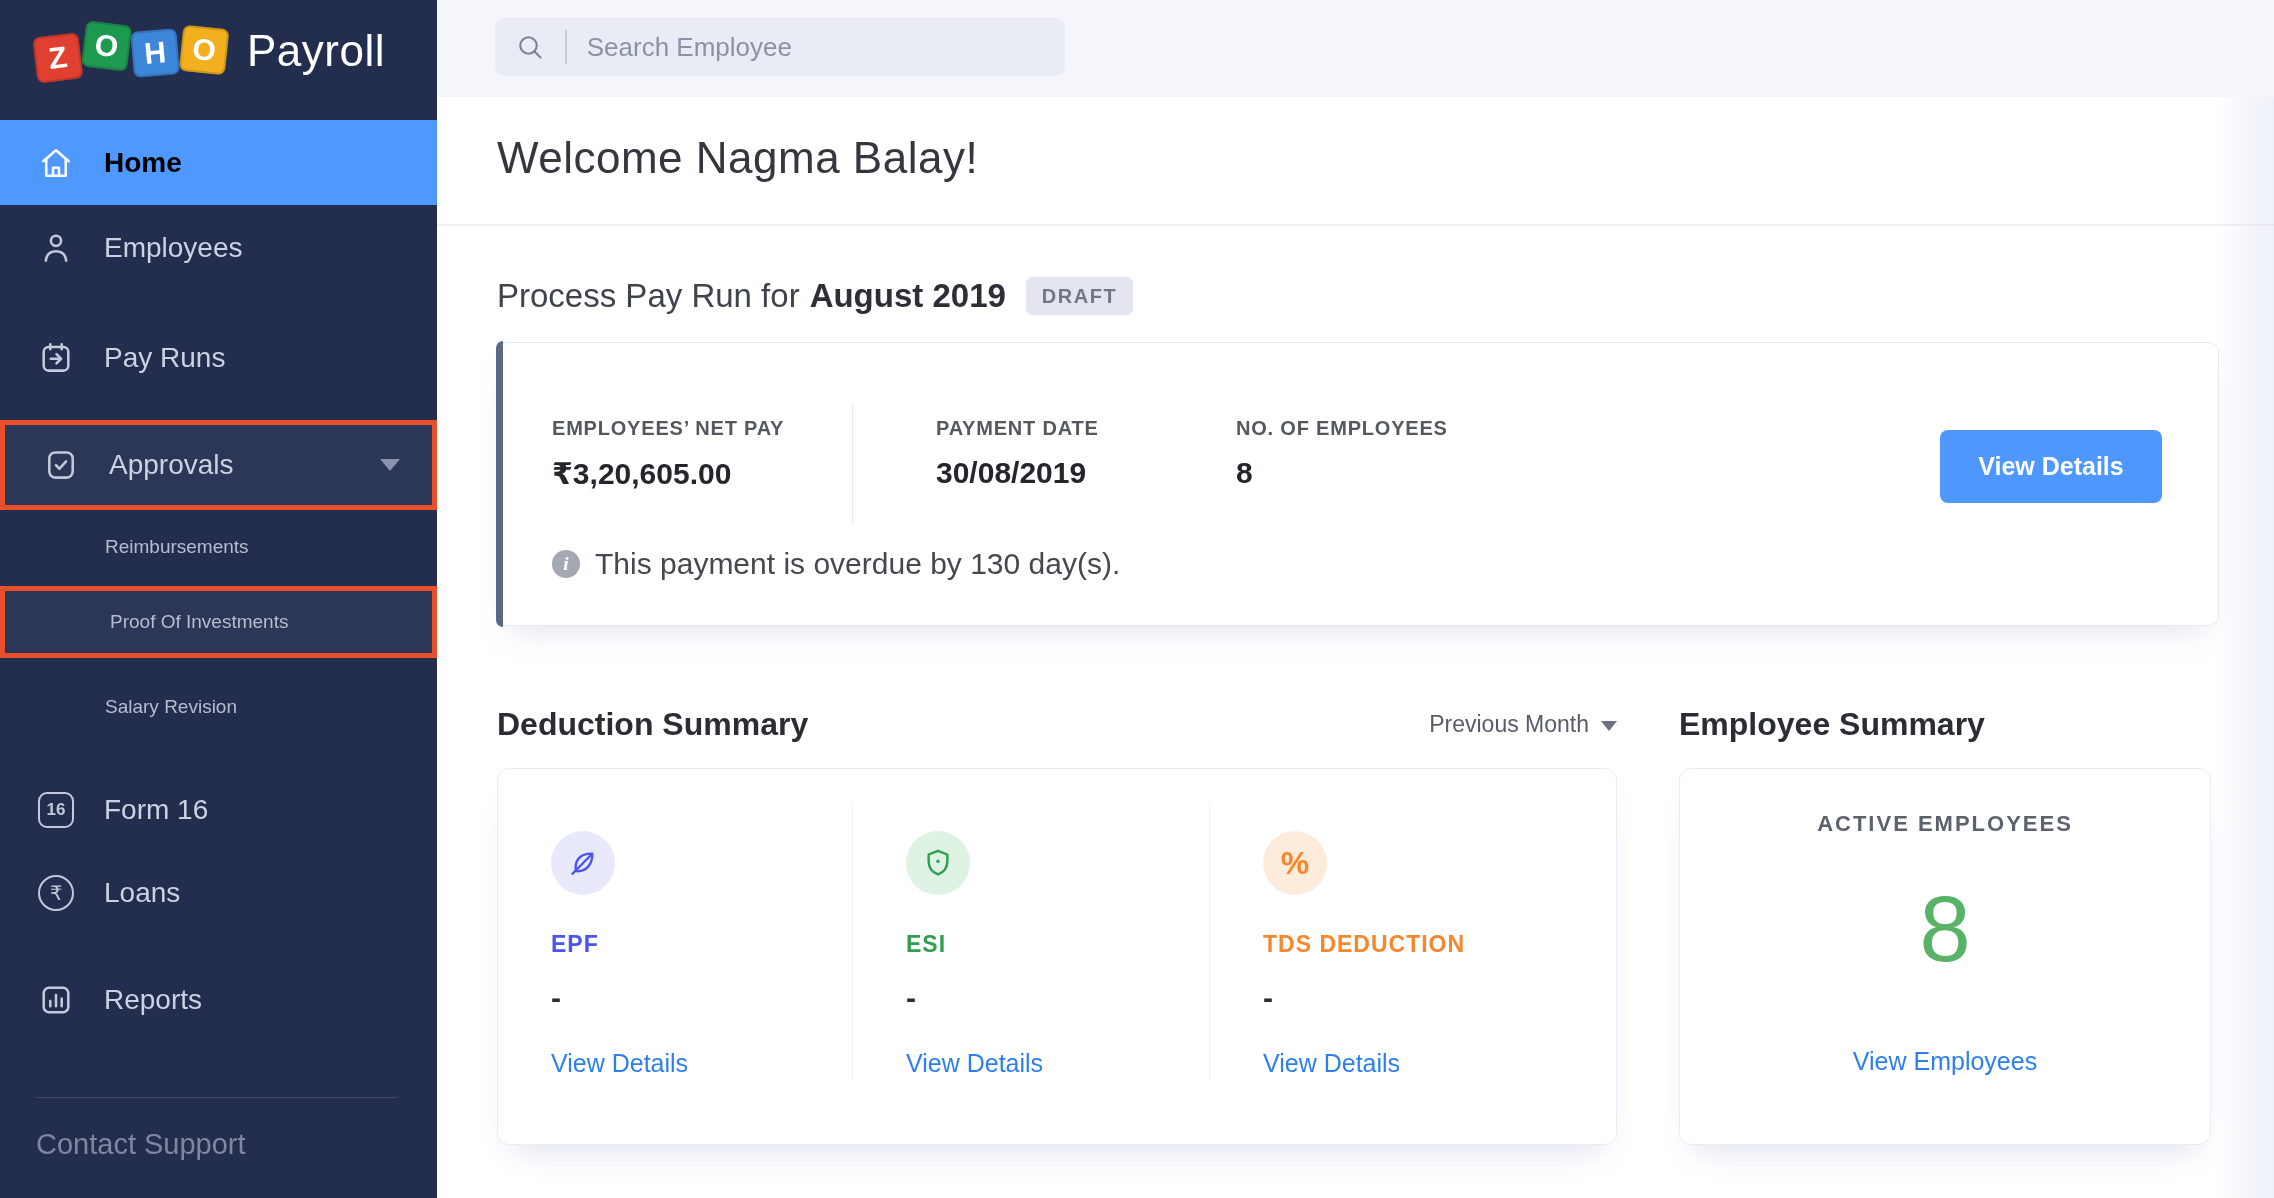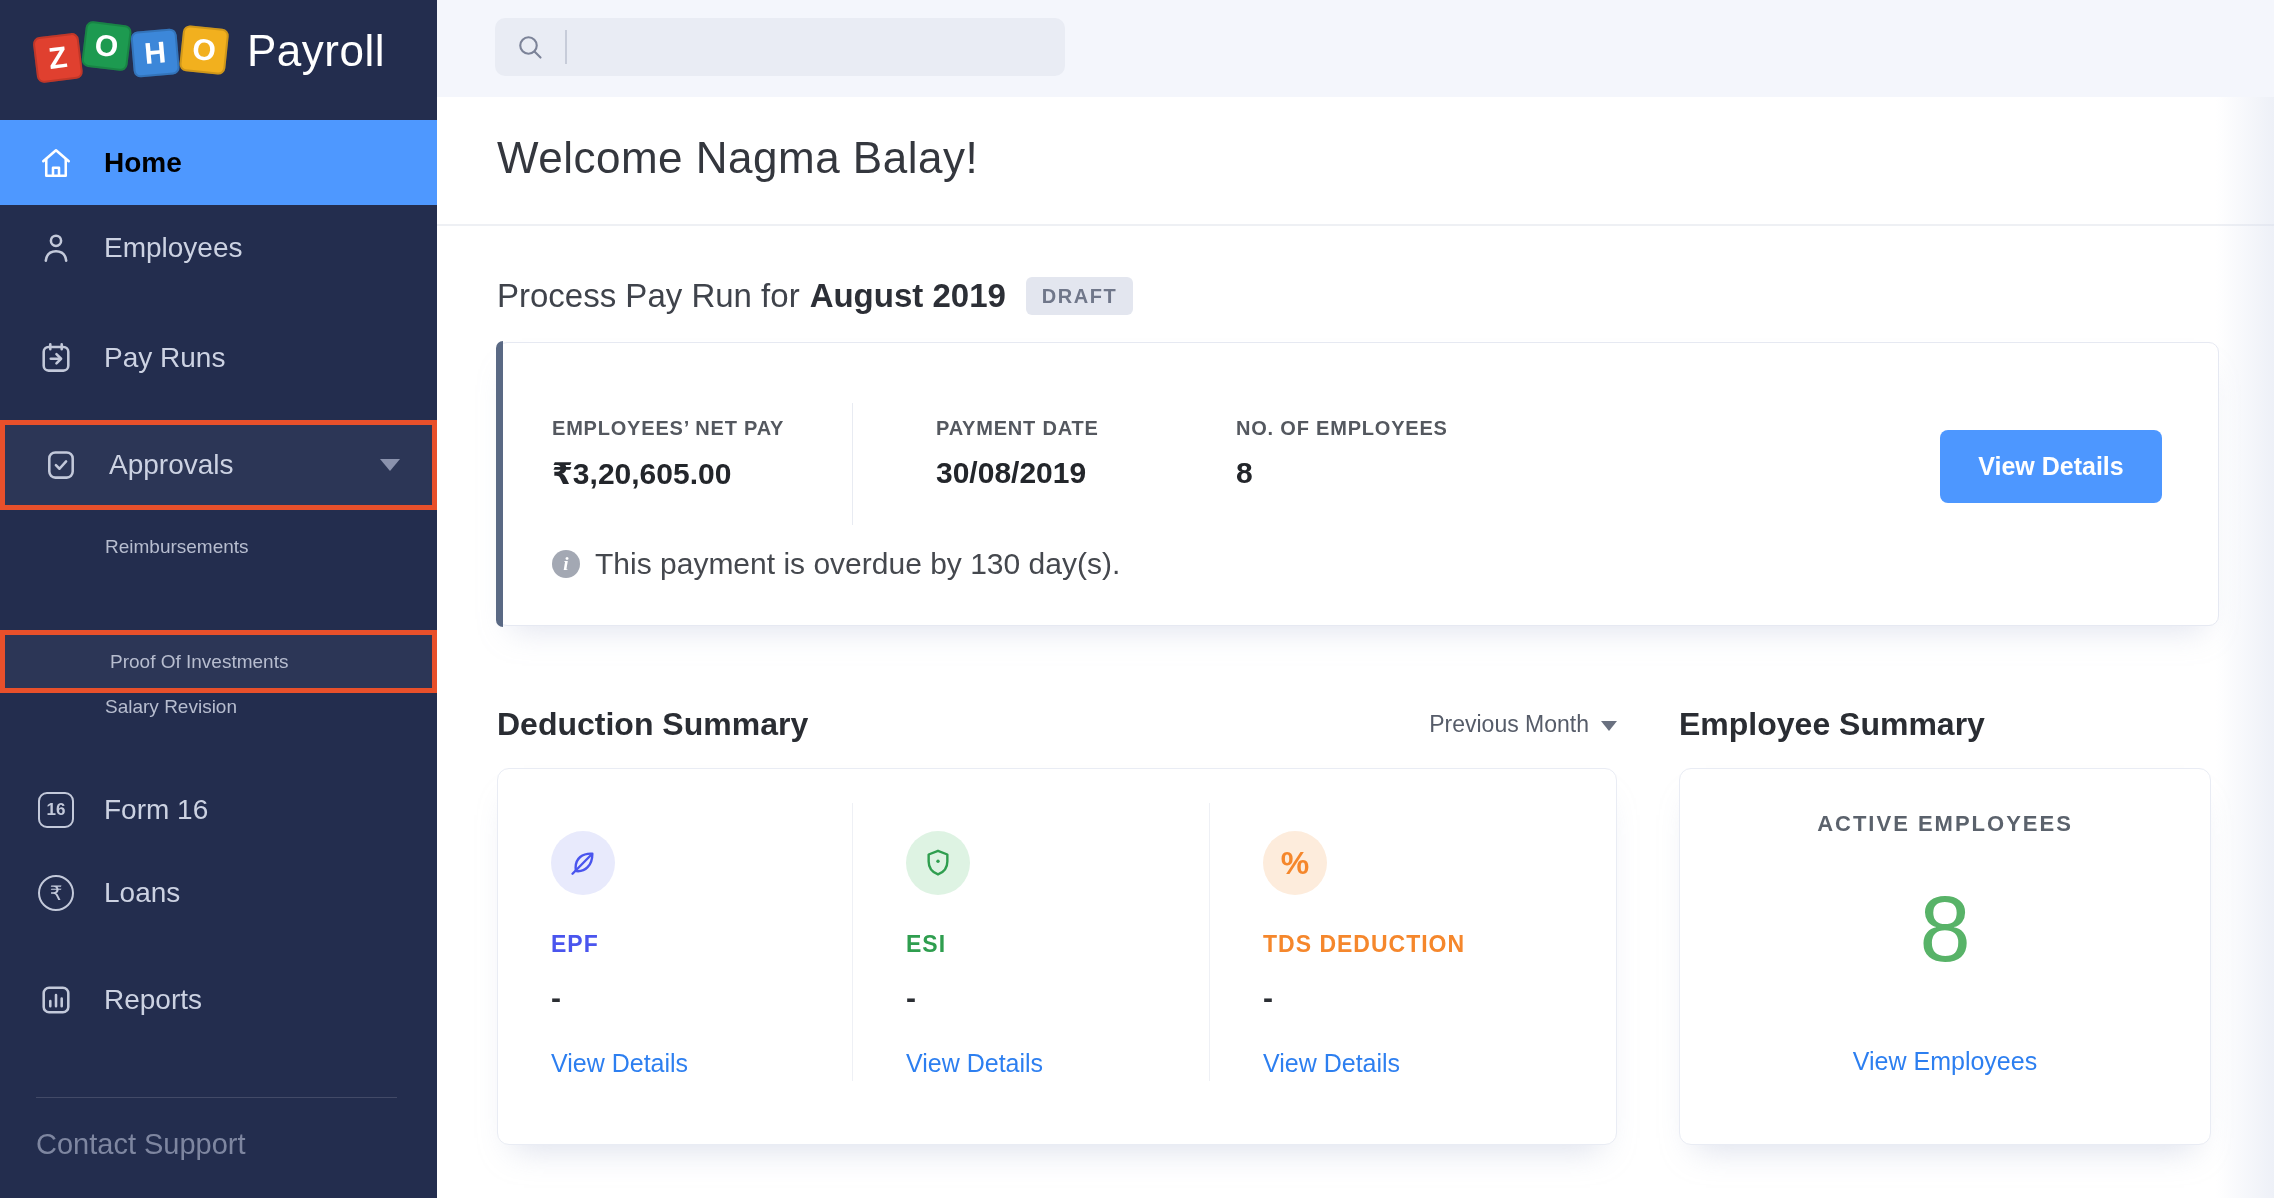--- a/index.html
+++ b/index.html
@@ -31,21 +31,21 @@
   .active-item .nav-icon { color:#fff; }
   .hl { background:#2c3656; border:5px solid #e8502b; }
   .caret-down { width:0; height:0; border-left:10px solid transparent; border-right:10px solid transparent;
         border-top:12px solid #8a92ad; position:absolute; right:32px; top:50%; transform:translateY(-50%); }
 
   .pos-home   { top:120px; height:85px; }
   .pos-emp    { top:205px; height:85px; }
   .pos-payrun { top:315px; height:85px; }
   .pos-appr   { top:420px; height:90px; }
   .pos-reimb  { top:510px; height:74px; }
-  .pos-poi    { top:586px; height:63px;margin-top:44px; }
+  .pos-poi    { top:586px; height:72px; }
   .pos-salary { top:668px; height:78px; }
   .pos-form16 { top:770px; height:80px; }
   .pos-loans  { top:850px; height:85px; }
   .pos-reports{ top:957px; height:85px; }
 
   .side-divider { position:absolute; left:36px; right:40px; top:1097px; border-top:1.5px solid rgba(255,255,255,0.14); }
   .contact-support { position:absolute; left:36px; top:1128px; color:#7e86a0; font-size:29px; cursor:pointer; }
 
   .icon-sq-text { width:36px; height:36px; border:2.5px solid currentColor; border-radius:9px;
         display:flex; align-items:center; justify-content:center; font-size:17px; font-weight:700; }
@@ -232,20 +232,21 @@
 
   <div class="main">
 
     <header class="topbar">
       <div class="search-box">
         <svg viewBox="0 0 24 24" class="stroke-ic">
             <circle cx="10.8" cy="10.8" r="6.6"></circle>
             <path d="M15.6 15.6 20.4 20.4"></path>
           </svg>
         <span class="search-sep"></span>
+        <input class="search-input" type="text" placeholder="Search Employee" style="">
       </div>
     </header>
 
     <div class="content">
 
       <h1 class="welcome">Welcome Nagma Balay!</h1>
       <div class="content-divider"></div>
 
       <div class="payrun-title">
         <span>Process Pay Run for</span>

